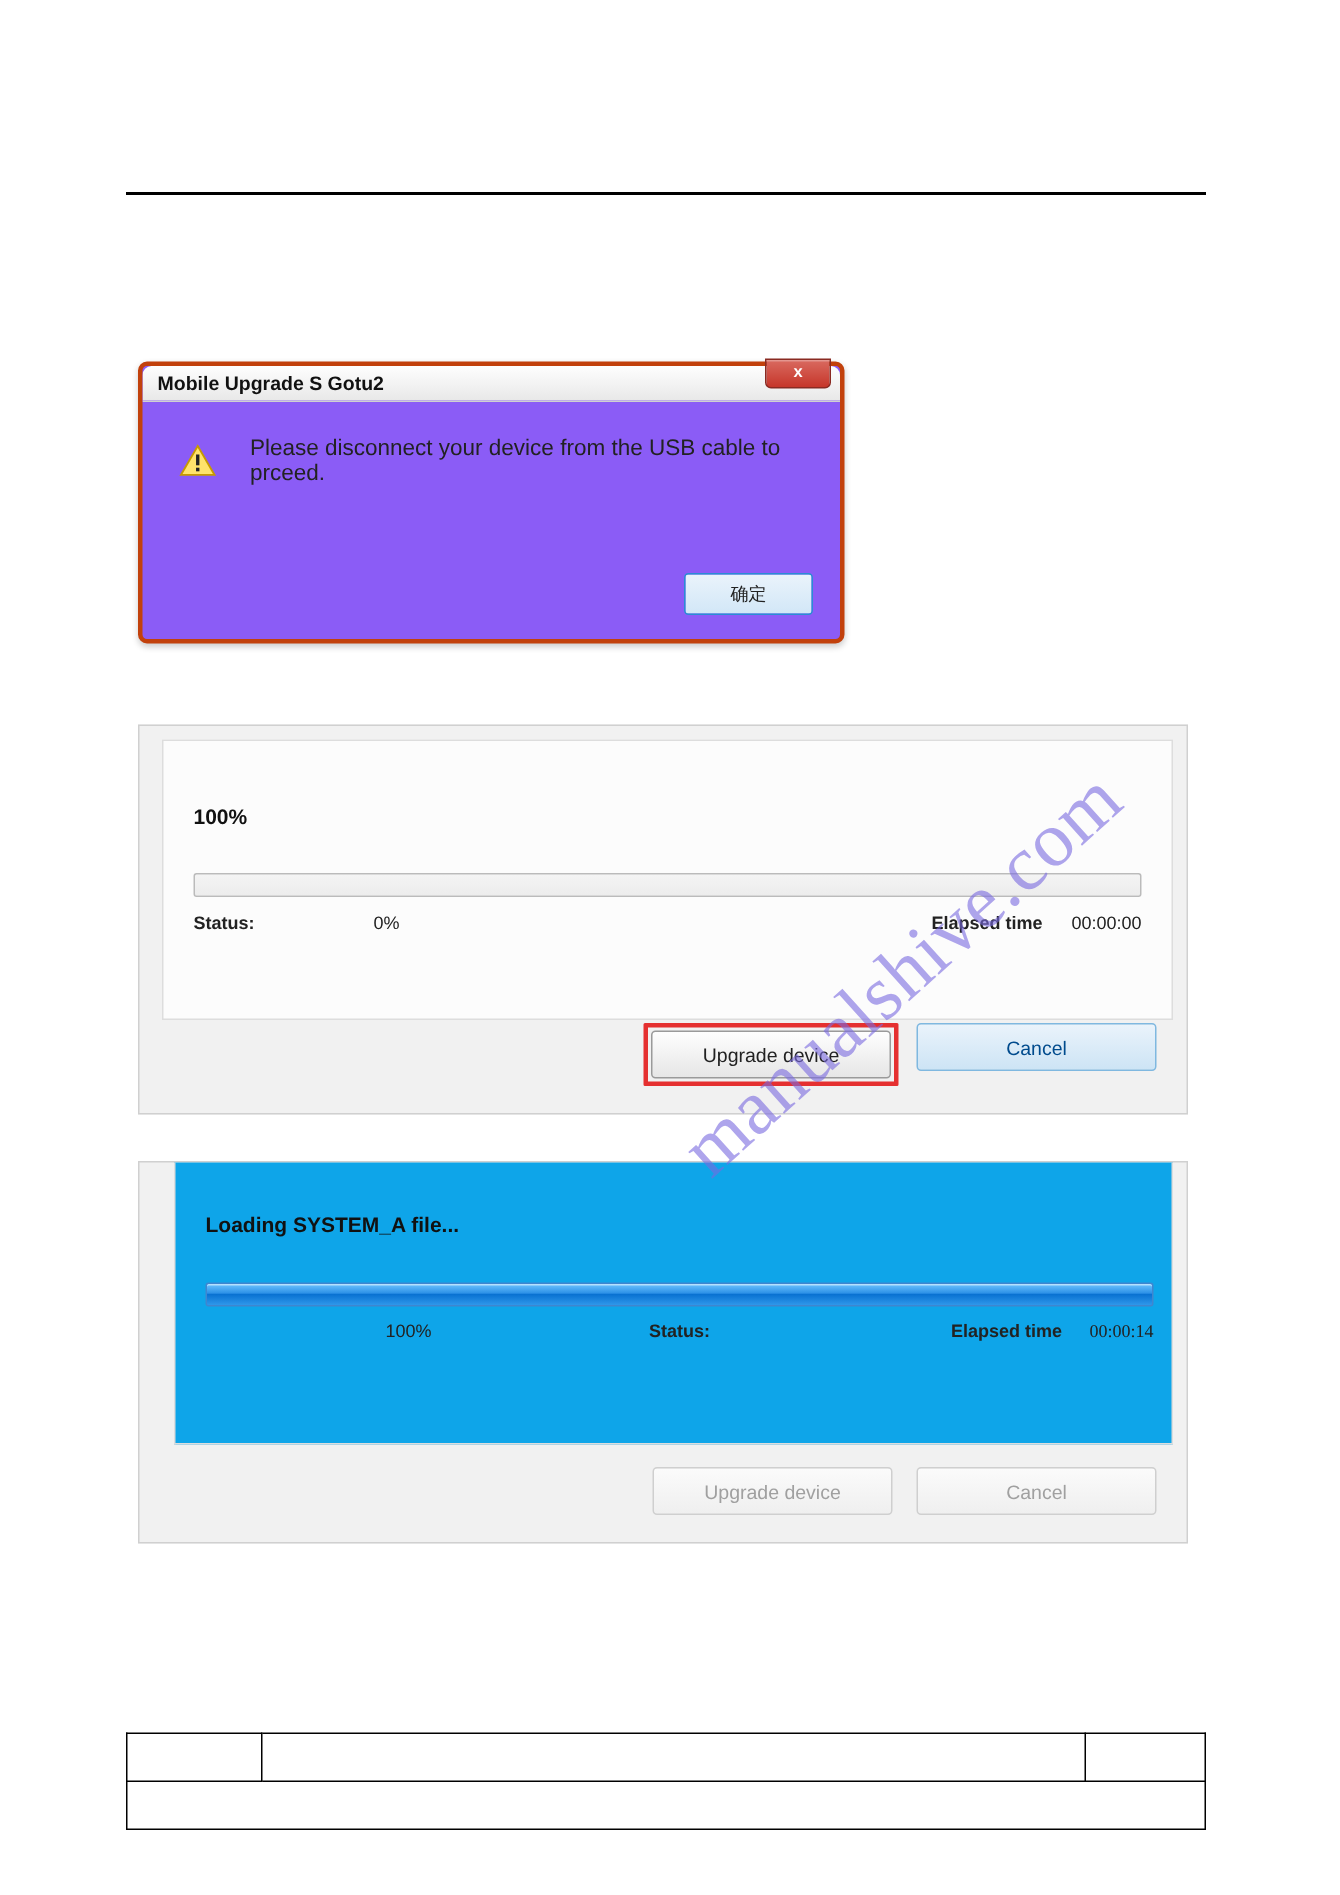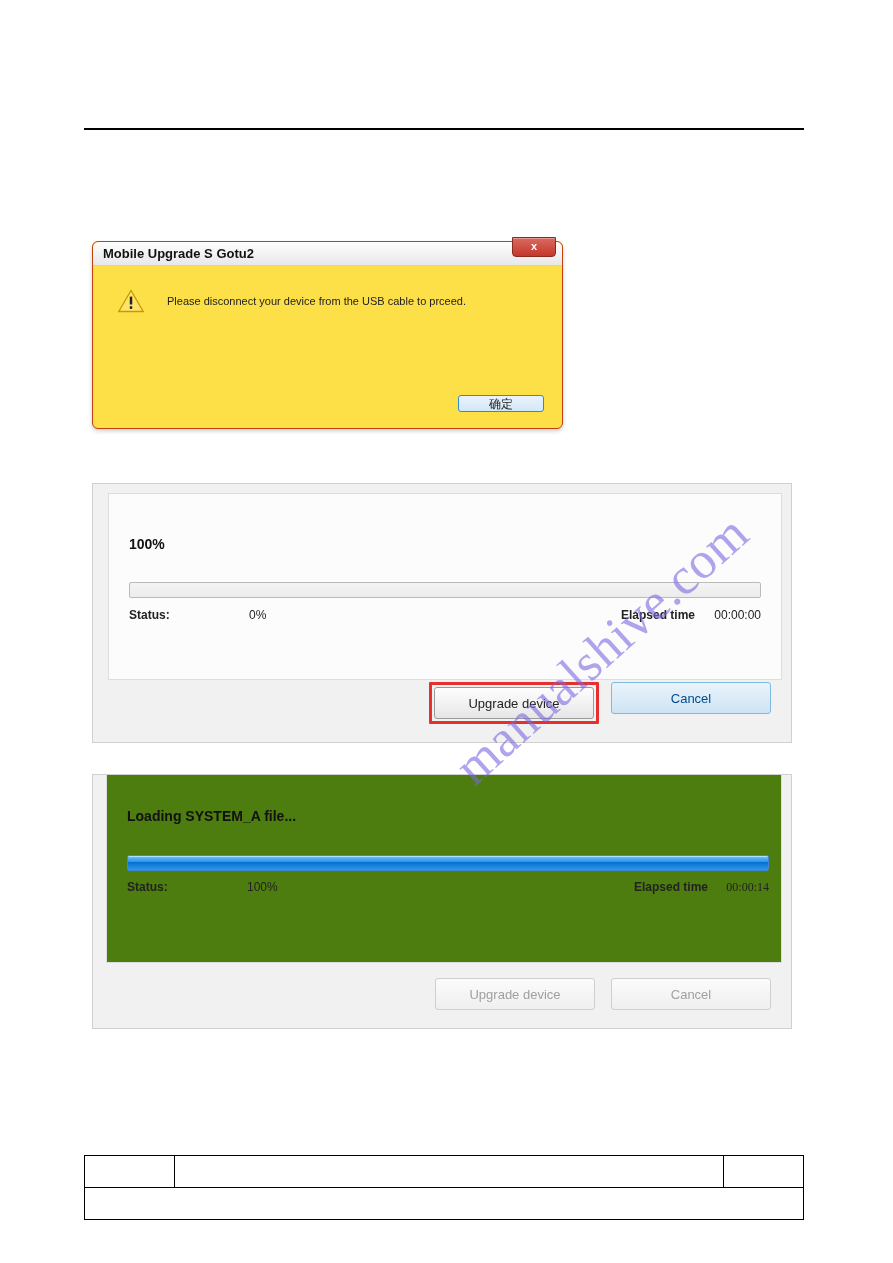--- a/index.html
+++ b/index.html
@@ -20,23 +20,23 @@
     border-top: 2px solid #000;
   }
 
   
   .dialog1 {
     position: absolute;
     top: 241px;
     left: 92px;
     width: 471px;
     height: 188px;
-    border: 1px solid #c2410c;
+    border: 3px solid #c2410c;
     border-radius: 6px;
-    background: #fde047;
+    background: #8b5cf6;
     box-shadow: 0 2px 4px rgba(0,0,0,0.2);
   }
   .dialog1-titlebar {
     position: relative;
     height: 24px;
     background: linear-gradient(#fefefe, #e8e8e8);
     border-bottom: 1px solid #d0d0d0;
     border-radius: 6px 6px 0 0;
     padding: 4px 10px;
     font-size: 13px;
@@ -64,31 +64,31 @@
     align-items: center;
     padding: 22px 20px 10px 24px;
   }
   .warning-icon {
     width: 28px;
     height: 26px;
   }
   .warning-icon svg { width: 100%; height: 100%; }
   .dialog1-msg {
     margin-left: 22px;
-    font-size: 11px;
+    font-size: 15px;
     color: #222;
   }
   .dialog1-footer {
     position: absolute;
     bottom: 16px;
     right: 18px;
   }
   .ok-btn {
     width: 86px;
-    height: 17px;
+    height: 28px;
     border: 1.5px solid #2a8dd4;
     border-radius: 3px;
     background: linear-gradient(#eaf3fb, #d2e7f7);
     font-size: 12px;
     color: #222;
     padding: 0;
   }
 
   
   .panel2 {
@@ -173,24 +173,25 @@
     position: absolute;
     top: 774px;
     left: 92px;
     width: 700px;
     height: 255px;
     background: #f1f1f1;
     border: 1px solid #d0d0d0;
   }
   .panel3 .inner-top {
     position: absolute;
-    top: 0; left: 13px; right: 9px; height: 188px;
-    background: #4d7c0f;
+    top: 0; left: 23px; right: 9px; height: 188px;
+    background: #0ea5e9;
     border: 1px solid #ddd;
     border-top: none;
+    text-align: center;
   }
   .panel3 .load-label {
     position: absolute;
     top: 33px;
     left: 20px;
     font-size: 14px;
     font-weight: bold;
     color: #111;
   }
   .progress-full {

